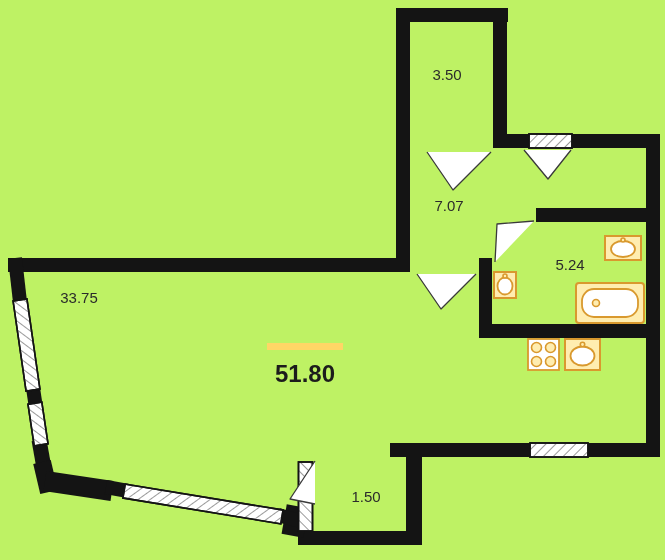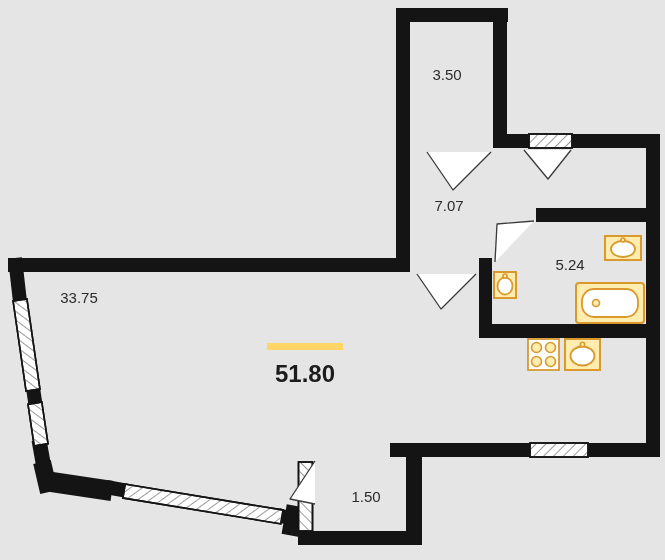--- a/index.html
+++ b/index.html
@@ -1,16 +1,16 @@
 <!DOCTYPE html>
 <html><head>
 <meta charset="utf-8">
 <style>
   html,body{margin:0;padding:0;background:#ffffff;}
-  .stage{position:relative;width:665px;height:560px;background:#e5e5e5;overflow:hidden;}
+  .stage{position:relative;width:665px;height:560px;background:#bef264;overflow:hidden;}
   .wall{fill:#141414;}
   .wline{stroke:#141414;stroke-linecap:butt;fill:none;}
   .winframe{fill:#ffffff;stroke:#141414;stroke-width:1.6;}
   .door{fill:#ffffff;stroke:#3a3a3a;stroke-width:1.3;stroke-linejoin:round;}
   .fx{fill:#ffedb0;stroke:#d9992e;stroke-width:2;}
   .fx-inner{fill:#ffffff;stroke:#d9992e;stroke-width:1.8;}
   .fx-dot{fill:#ffedb0;stroke:#d9992e;stroke-width:1.6;}
   .lbl{font-family:"Liberation Sans",sans-serif;font-size:15px;fill:#2b2b2b;text-anchor:middle;}
   .lbl-total{font-family:"Liberation Sans",sans-serif;font-size:24px;font-weight:bold;fill:#1c1c1c;text-anchor:middle;}
 </style>

